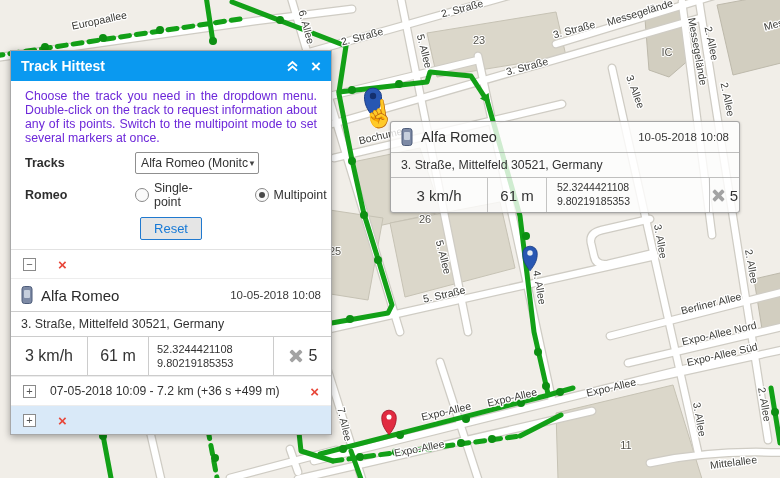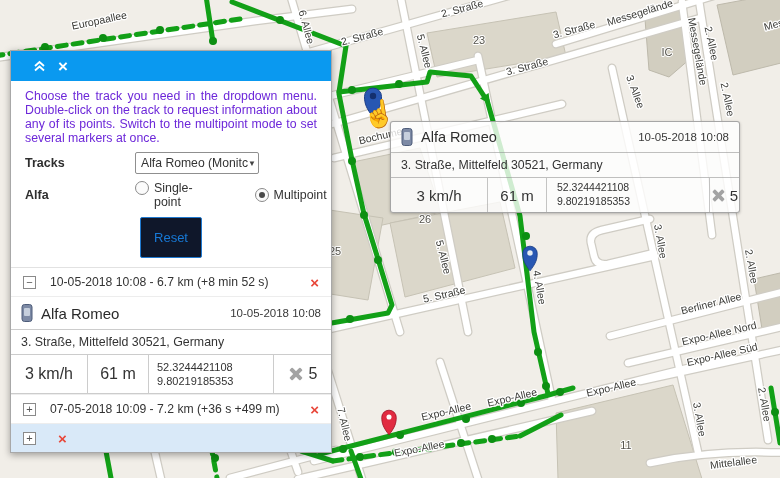--- a/index.html
+++ b/index.html
@@ -45,24 +45,24 @@
   .frm-row{display:flex;align-items:center;padding:7px 14px 0;gap:48px;}
   .frm-label{flex:0 0 62px;font-weight:bold;font-size:12.5px;color:#2e2e2e;}
   .selectbox{width:112px;height:20px;border:1px solid #8f8f8f;border-radius:2px;background:#fff;
              display:flex;align-items:center;padding:0 5px;font-size:12.2px;color:#333;
              white-space:nowrap;overflow:hidden;}
   .sel-caret{margin-left:auto;font-size:8px;color:#444;}
   .radio{width:12px;height:12px;border:1px solid #8a8a8a;border-radius:50%;background:#fbfbfb;
          display:inline-block;position:relative;margin-right:5px;flex:0 0 12px;}
   .radio.checked::after{content:"";position:absolute;left:3px;top:3px;width:6px;height:6px;
          border-radius:50%;background:#4a4a4a;}
-  .radio-lab{font-size:12.4px;margin-right:14px;display:flex;}
+  .radio-lab{font-size:12.4px;margin-right:14px;display:flex;align-items:center;}
   .reset-wrap{text-align:center;padding:8px 0 9px;}
-  .reset{display:inline-block;border:1px solid #2079cf;color:#1779d6;background:#0f172a;
-         font-size:13px;padding:12px 13px;border-radius:2px;cursor:pointer;}
+  .reset{display:inline-block;border:1px solid #2079cf;color:#1779d6;background:#e5e5e5;
+         font-size:13px;padding:3px 13px;border-radius:2px;cursor:pointer;}
   .list{border-top:1px solid #e2e2e2;}
   .item{display:flex;align-items:center;height:28px;padding:0 12px;font-size:12.2px;color:#333;}
   .item+.item,.item+.detail,.detail+.item{border-top:1px solid #ededed;}
   .item.sel{background:#d9e9f8;}
   .tg{width:13px;height:13px;box-sizing:border-box;border:1px solid #8a8a8a;background:#fff;
       font-size:11px;line-height:10px;text-align:center;color:#555;margin-right:14px;flex:0 0 13px;}
   .sum{flex:1;}
   .xbtn{color:#e8473a;font-weight:bold;font-size:15px;margin-left:8px;cursor:pointer;line-height:1;}
   .d-unit{display:flex;align-items:center;height:32px;padding:0 10px;}
   .d-name{font-size:15px;color:#2a2a2a;margin-left:8px;flex:1;}
@@ -259,59 +259,59 @@
             <rect x="-7.5" y="-2" width="15" height="4" rx="1"></rect>
           </g>
         </svg>
         <span>5</span>
       </div>
     </div>
   </div>
 
   <div id="panel">
     <div class="p-head">
+      <span class="p-title">Track Hittest</span>
       <span class="p-hicon">
         <svg width="13" height="12" viewBox="0 0 13 12">
           <polyline points="2,6 6.5,2 11,6" fill="none" stroke="#fff" stroke-width="1.8"></polyline>
           <polyline points="2,10.5 6.5,6.5 11,10.5" fill="none" stroke="#fff" stroke-width="1.8"></polyline>
         </svg>
       </span>
       <span class="p-hicon p-close">×</span>
     </div>
 
     <div class="desc">Choose the track you need in the dropdown menu. Double-click on the track to request information about any of its points. Switch to the multipoint mode to set several markers at once.</div>
 
     <div class="frm-row">
       <span class="frm-label">Tracks</span>
       <span class="selectbox">
         <span>Alfa Romeo (Monitc</span>
         <span class="sel-caret">▼</span>
       </span>
     </div>
 
     <div class="frm-row">
-      <span class="frm-label">Alfa</span>
+      <span class="frm-label">Romeo</span>
       <span class="radio-lab">
         <span class="radio"></span>
         <span>Single-point</span>
       </span>
       <span class="radio-lab">
         <span class="radio checked"></span>
         <span>Multipoint</span>
       </span>
     </div>
 
     <div class="reset-wrap">
       <span class="reset">Reset</span>
     </div>
 
     <div class="list">
       <div class="item">
         <span class="tg">−</span>
-        <span class="sum">10-05-2018 10:08 - 6.7 km (+8 min 52 s)</span>
         <span class="xbtn">×</span>
       </div>
 
       <div class="detail">
         <div class="d-unit">
           <svg width="12" height="18" viewBox="0 0 12 18">
             <rect x="1" y="0.5" width="10" height="17" rx="2.5" fill="#7d8aa5" stroke="#4e5d7a"></rect>
             <rect x="3" y="4" width="6" height="8" rx="1" fill="#c6cfdd"></rect>
           </svg>
           <span class="d-name">Alfa Romeo</span>

